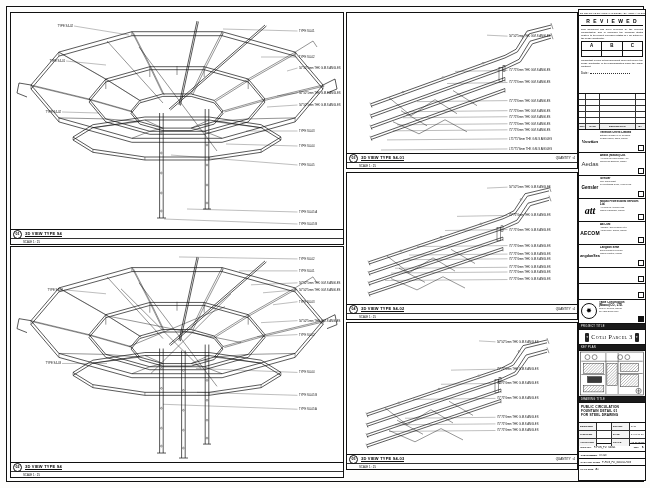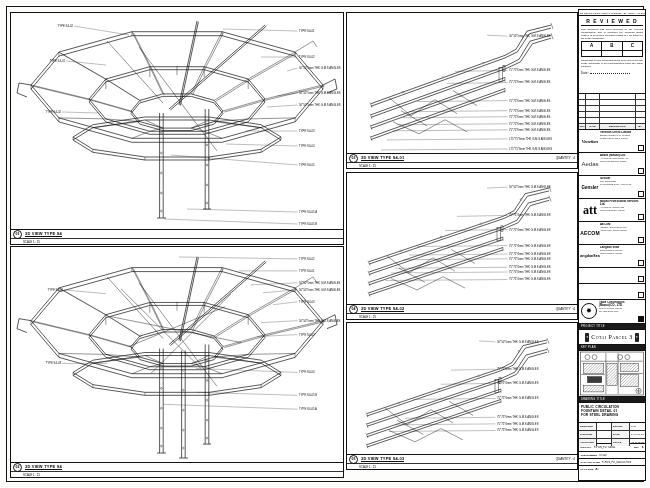--- a/index.html
+++ b/index.html
@@ -48,21 +48,21 @@
   .c0{width:10%;} .c1{width:20%;} .c2{width:55%;} .c3{width:15%;}
   .rev-head{background:#eee;font-weight:bold;}
   
   .logolist{height:138px;display:flex;flex-direction:column;}
   .logo-block{flex:1;border-bottom:0.5px solid #111;display:flex;position:relative;padding:1px;box-sizing:border-box;}
   .logo-block:last-child{border-bottom:none;}
   .logo-art{width:20px;flex:0 0 auto;display:flex;align-items:center;justify-content:center;overflow:hidden;}
   .la-venetian{font-family:"Liberation Serif",serif;font-style:italic;font-weight:bold;font-size:4.5px;}
   .la-aedas{font-size:6px;color:#333;}
   .la-gensler{font-weight:bold;font-size:4.5px;}
-  .la-att{font-family:"Liberation Serif",serif;font-weight:bold;font-size:12px;}
+  .la-att{font-family:"Liberation Serif",serif;font-style:italic;font-weight:bold;font-size:10px;}
   .la-aecom{font-weight:bold;font-size:5px;letter-spacing:.2px;}
   .la-langdon{font-weight:bold;font-size:3.6px;}
   .logo-info{flex:1;overflow:hidden;}
   .logo-name{font-size:2.8px;font-weight:bold;line-height:1.15;}
   .logo-line{font-size:2.2px;color:#222;line-height:1.15;}
   .cbox{position:absolute;right:1.5px;bottom:1.5px;width:4px;height:4px;border:0.5px solid #111;}
   .cbox.filled{background:#111;}
   .emptyslots{height:32px;display:flex;flex-direction:column;}
   .empty-block{flex:1;border-bottom:0.5px solid #111;position:relative;}
   .empty-block:last-child{border-bottom:none;}

